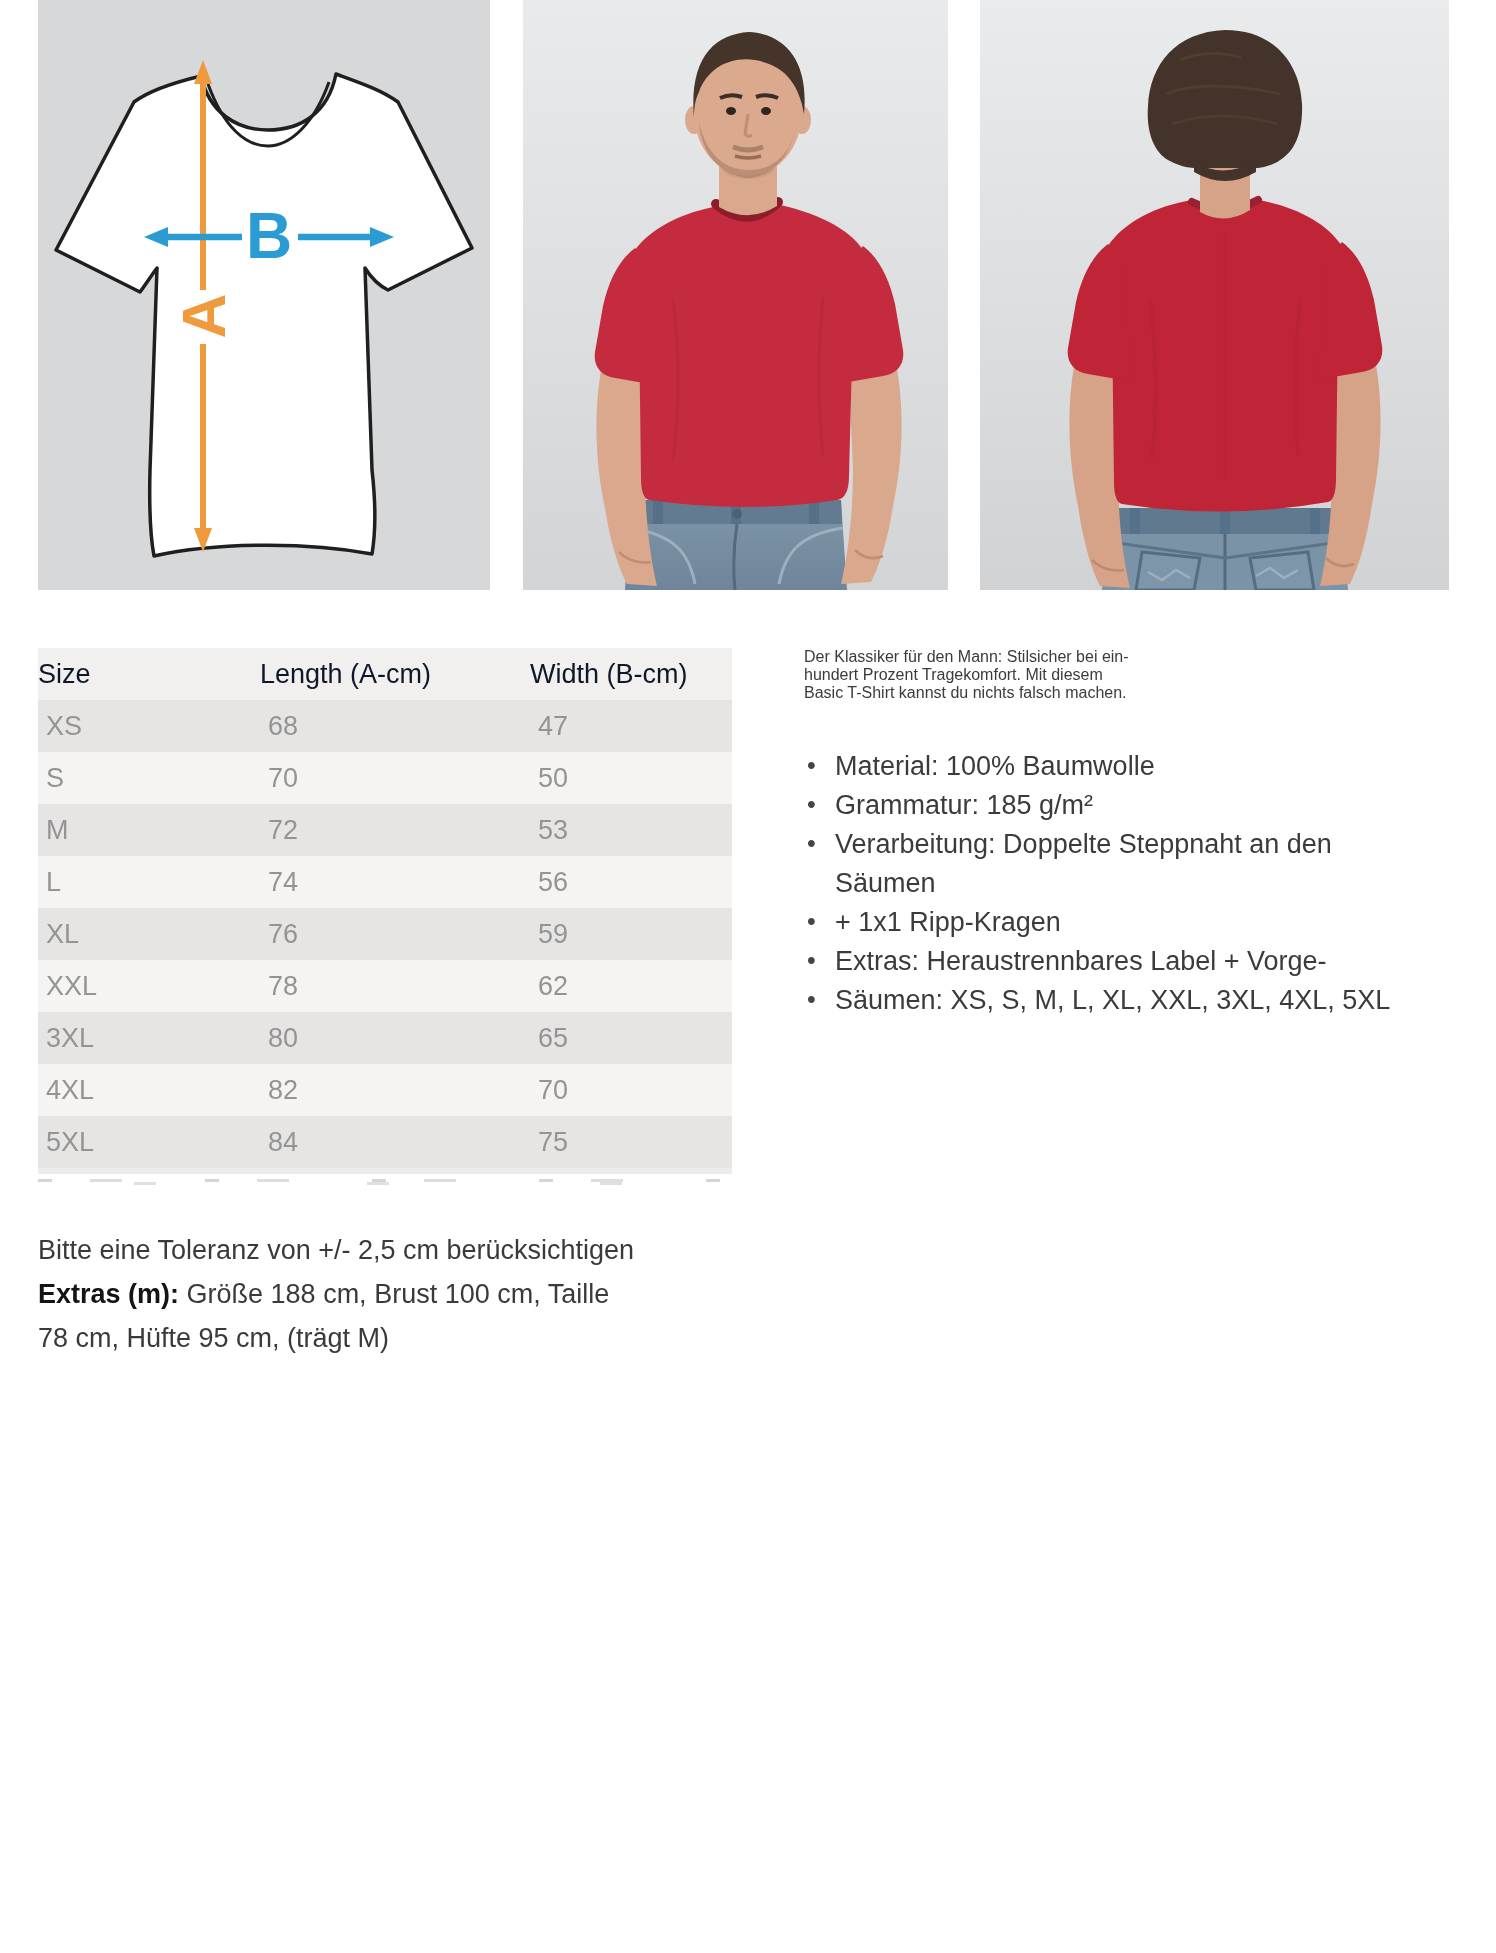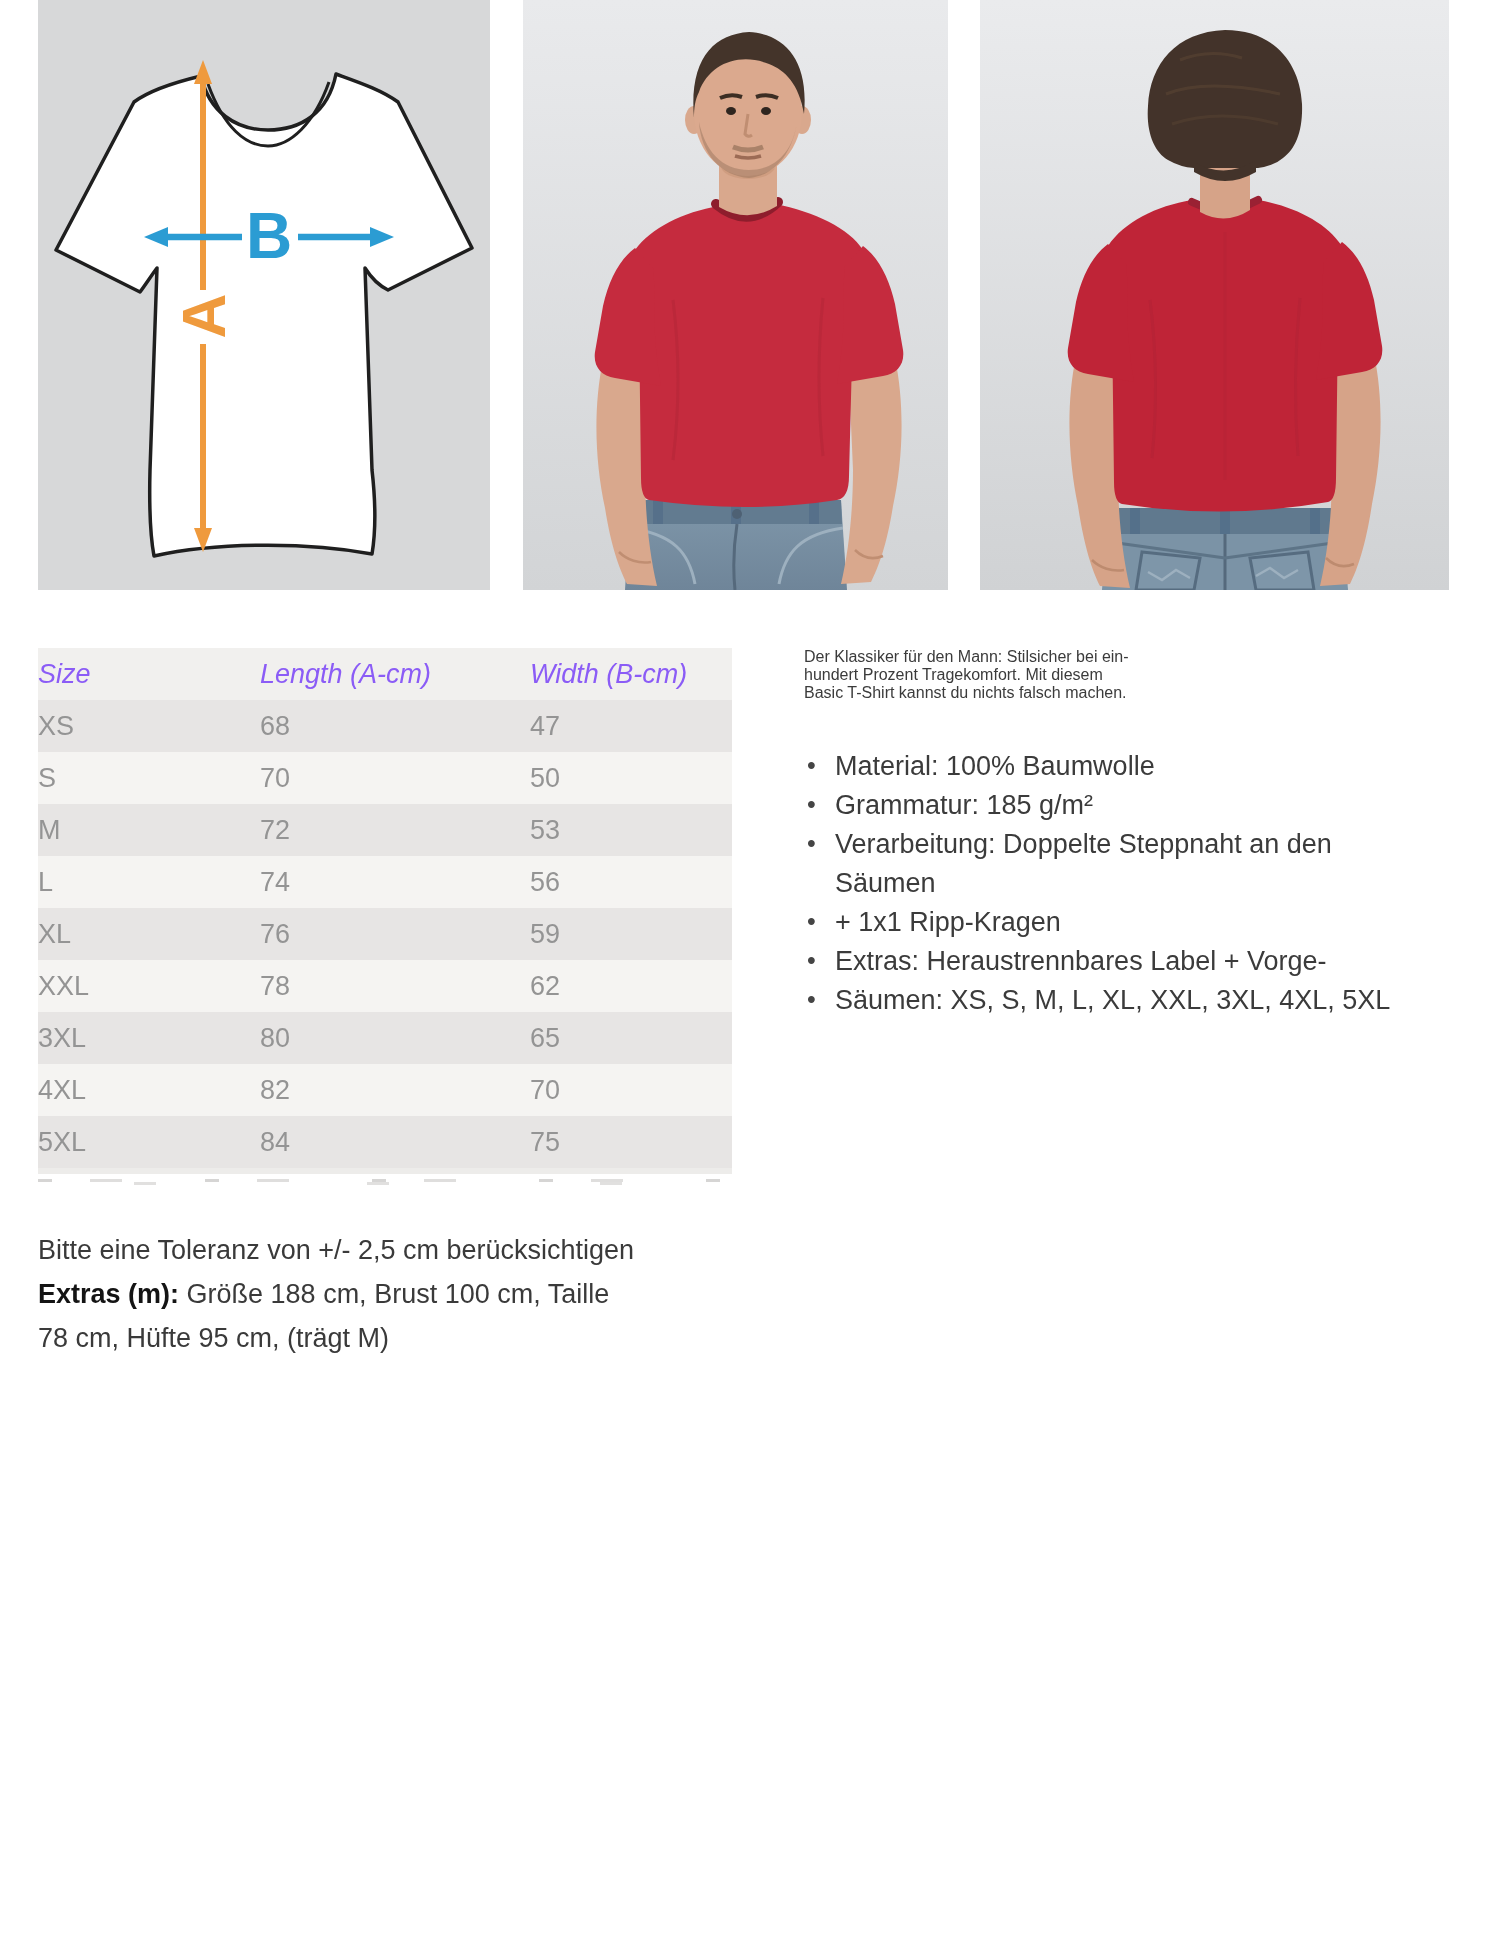--- a/index.html
+++ b/index.html
@@ -13,22 +13,22 @@
   .media.back{width:469px;margin-left:32px;}
   .media svg{display:block;}
   
   .content-row{display:flex;align-items:flex-start;margin-top:58px;padding-left:38px;}
   .left-col{width:694px;flex:0 0 auto;}
   .right-col{width:700px;margin-left:72px;flex:0 0 auto;}
   
   table.size-table{border-collapse:collapse;width:694px;table-layout:fixed;}
   table.size-table th,table.size-table td{
       font-size:27px;font-weight:400;text-align:left;height:52px;padding:0;vertical-align:middle;}
-  table.size-table th{background:#f1f0ee;color:#8b5cf6;font-style:italic;}
-  table.size-table td{color:#949494;}
+  table.size-table th{background:#f1f0ee;color:#0f172a;}
+  table.size-table td{color:#949494;padding-left:8px;}
   tr.row-dark td{background:#e7e5e4;}
   tr.row-light td{background:#f5f4f2;}
   .col-size{width:222px;}
   .col-length{width:270px;}
   .col-width{width:202px;}
   th.c1,td.c1{padding-left:37px;}
   
   .partial-light{height:6px;background:#edecea;width:694px;}
   .partial-glyphs{height:6px;width:694px;margin-top:5px;opacity:.55;
     background-image:

